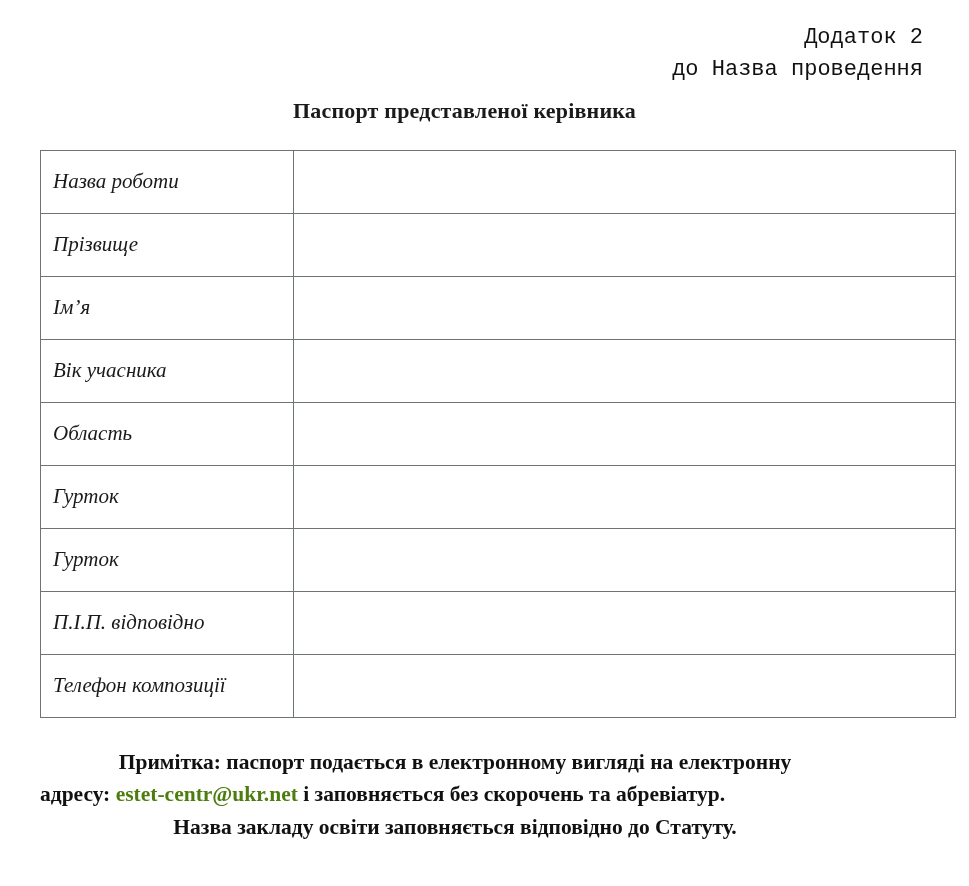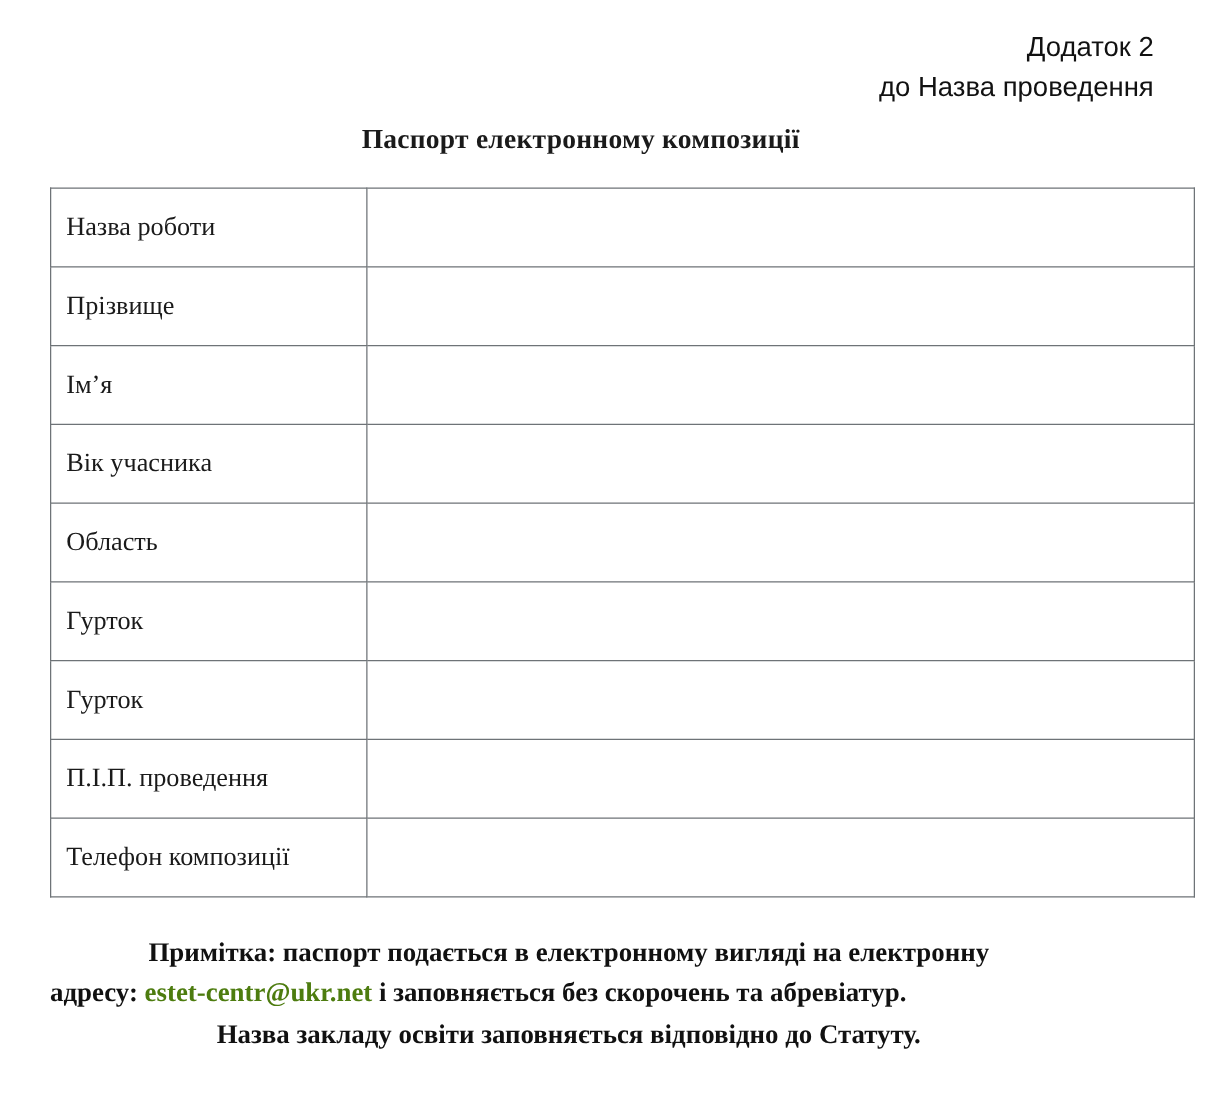--- a/index.html
+++ b/index.html
@@ -21,21 +21,21 @@
     box-sizing: border-box;
     padding: 22px 40px 0 40px;
   }
   .header-block {
     text-align: right;
     padding-right: 6px;
     line-height: 1.45;
   }
   .header-line {
     font-size: 22px;
-    font-family: Liberation Sans, sans-serif;
+    font-family: Liberation Mono, monospace;
     color: #111111;
   }
   .doc-title {
     text-align: center;
     font-size: 22px;
     font-weight: bold;
     margin-top: 12px;
     margin-left: -40px;
     letter-spacing: 0.2px;
   }
@@ -48,20 +48,21 @@
   table.passport td {
     border: 1px solid #6e7377;
     height: 62px;
     vertical-align: middle;
     font-size: 21px;
     padding: 0 0 0 12px;
     background: #ffffff;
   }
   table.passport td.label-cell {
     width: 240px;
+    font-style: italic;
   }
   table.passport td.value-cell {
     width: 651px;
     padding-left: 10px;
   }
   .note {
     margin-top: 28px;
     width: 830px;
     font-size: 21.5px;
     font-weight: bold;
@@ -81,21 +82,21 @@
 </head>
 <body>
 
 <div class="page">
 
   <div class="header-block">
     <div class="header-line">Додаток 2</div>
     <div class="header-line">до Назва проведення</div>
   </div>
 
-  <div class="doc-title">Паспорт електронному композиції</div>
+  <div class="doc-title">Паспорт представленої керівника</div>
 
   <table class="passport">
     <tbody>
       <tr>
         <td class="label-cell">Назва роботи</td>
         <td class="value-cell"></td>
       </tr>
       <tr>
         <td class="label-cell">Прізвище</td>
         <td class="value-cell"></td>
@@ -114,21 +115,21 @@
       </tr>
       <tr>
         <td class="label-cell">Гурток</td>
         <td class="value-cell"></td>
       </tr>
       <tr>
         <td class="label-cell">Гурток</td>
         <td class="value-cell"></td>
       </tr>
       <tr>
-        <td class="label-cell">П.І.П. проведення</td>
+        <td class="label-cell">П.І.П. відповідно</td>
         <td class="value-cell"></td>
       </tr>
       <tr>
         <td class="label-cell">Телефон композиції</td>
         <td class="value-cell"></td>
       </tr>
     </tbody>
   </table>
 
   <div class="note">

